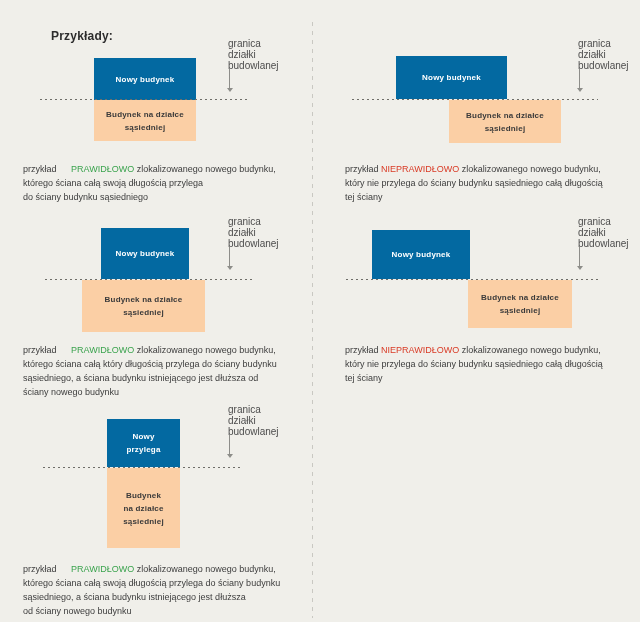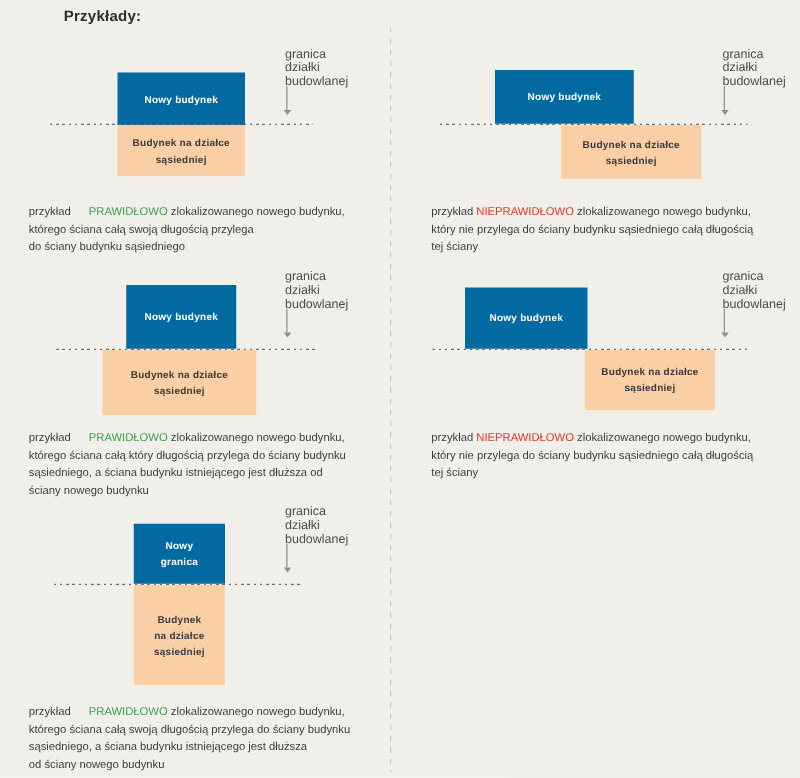--- a/index.html
+++ b/index.html
@@ -2,21 +2,21 @@
 <html><head>
 <meta charset="utf-8">
 <style>
   html,body { margin:0; padding:0; }
   .page {
     position:relative; width:640px; height:622px;
     background:#f0efea; overflow:hidden;
     font-family:"Liberation Sans", sans-serif;
   }
   .title {
-    position:absolute; left:22px; top:6px; margin:0;
+    position:absolute; left:22px; top:29px; margin:0;
     font-size:12px; font-weight:bold; color:#2d2d2d; letter-spacing:.2px;padding-left:29px;
   }
   .divider {
     position:absolute; left:312px; top:22px; width:1px; height:596px;
     background-image:repeating-linear-gradient(180deg,#c9c8c2 0 4px,transparent 4px 9px);
   }
   .example { display:contents; }
   .granica {
     position:absolute; font-size:10px; line-height:11px; color:#4c4c4c;
     white-space:pre-line;
@@ -183,21 +183,21 @@
     <div class="granica ex5-granica">granica
 działki
 budowlanej</div>
     <div class="arrow ex5-arrow">
         <span class="arrow-line"></span>
         <span class="arrow-head"></span>
       </div>
     <div class="hline ex5-hline"></div>
     <div class="rect new ex5-new">
       <span class="rect-label">Nowy
-granica</span>
+przylega</span>
     </div>
     <div class="rect neighbor ex5-nei">
       <span class="rect-label">Budynek
 na działce
 sąsiedniej</span>
     </div>
     <p class="caption ex5-caption"><span>przykład </span><span class="status correct">PRAWIDŁOWO</span><span> zlokalizowanego nowego budynku,
 którego ściana całą swoją długością przylega do ściany budynku
 sąsiedniego, a ściana budynku istniejącego jest dłuższa
 od ściany nowego budynku</span></p>

